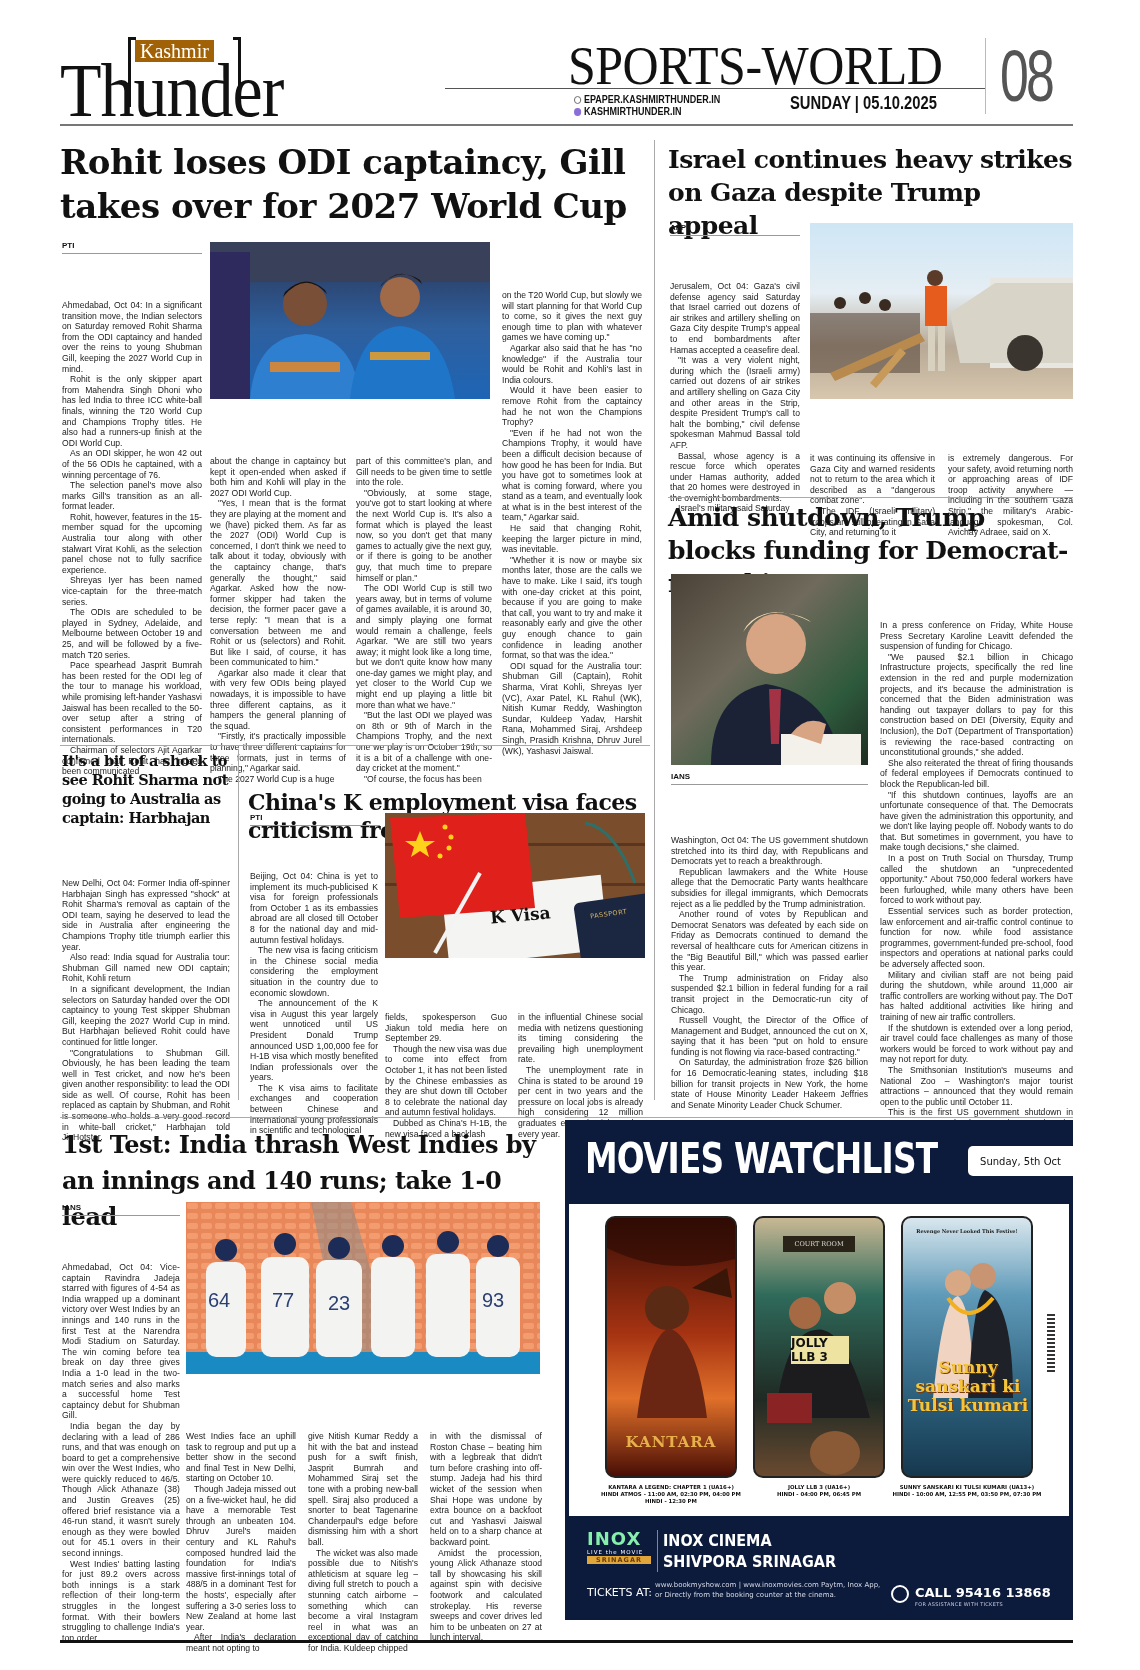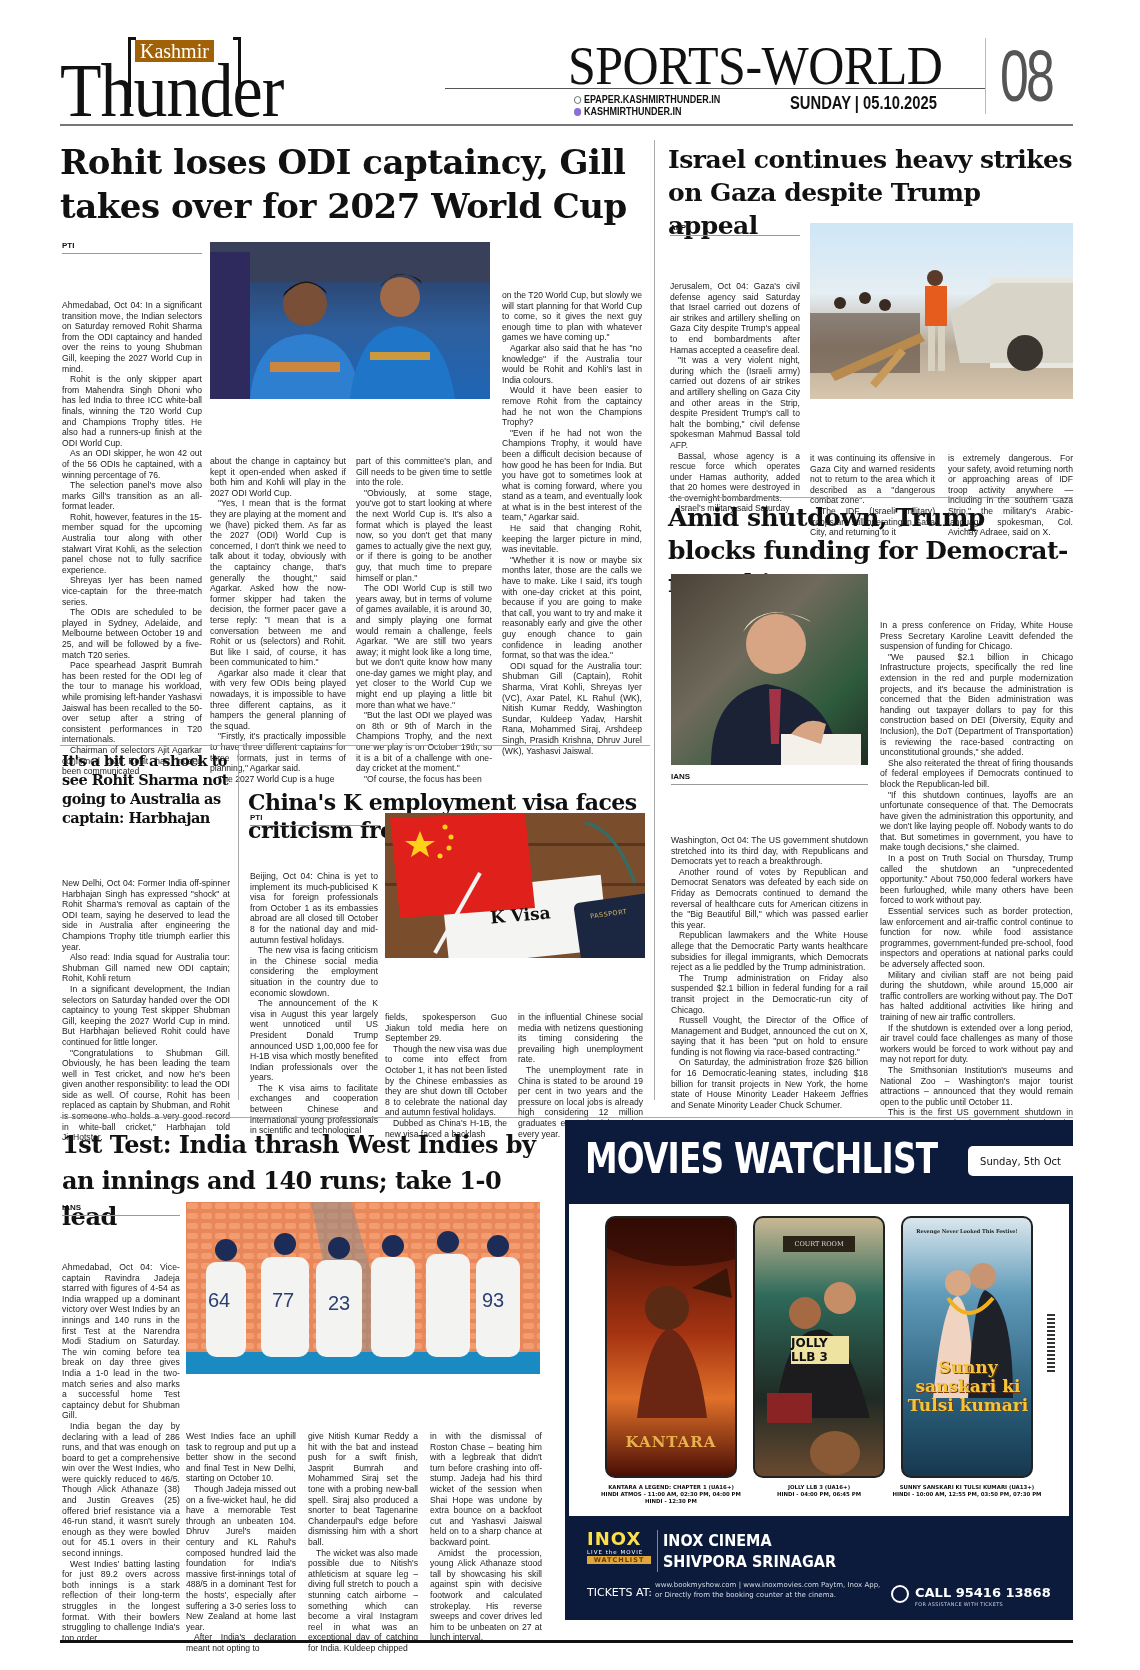--- a/index.html
+++ b/index.html
@@ -177,34 +177,34 @@
     <path d="M98 115 L110 115 L108 170 L100 170Z" fill="#a33245"></path>
     <rect x="110" y="160" width="80" height="31" fill="#f3f1ea"></rect>
     <path d="M120 160 Q135 140 155 150 L150 170Z" fill="#d8a584"></path>
   </svg>
 </div>
 
 <div class="abs byline" style="left:671px;top:772px;width:197px;">IANS</div>
 
 <div class="abs body-text" style="left:671px;top:787px;width:197px;">
   <p>Washington, Oct 04: The US government shutdown stretched into its third day, with Republicans and Democrats yet to reach a breakthrough.</p>
+  <p>Republican lawmakers and the White House allege that the Democratic Party wants healthcare subsidies for illegal immigrants, which Democrats reject as a lie peddled by the Trump administration.</p>
   <p>Another round of votes by Republican and Democrat Senators was defeated by each side on Friday as Democrats continued to demand the reversal of healthcare cuts for American citizens in the "Big Beautiful Bill," which was passed earlier this year.</p>
-  <p>Republican lawmakers and the White House allege that the Democratic Party wants healthcare subsidies for illegal immigrants, which Democrats reject as a lie peddled by the Trump administration.</p>
   <p>The Trump administration on Friday also suspended $2.1 billion in federal funding for a rail transit project in the Democratic-run city of Chicago.</p>
   <p>Russell Vought, the Director of the Office of Management and Budget, announced the cut on X, saying that it has been "put on hold to ensure funding is not flowing via race-based contracting."</p>
   <p>On Saturday, the administration froze $26 billion for 16 Democratic-leaning states, including $18 billion for transit projects in New York, the home state of House Minority Leader Hakeem Jeffries and Senate Minority Leader Chuck Schumer.</p>
 </div>
 <div class="abs body-text" style="left:880px;top:572px;width:193px;">
   <p>In a press conference on Friday, White House Press Secretary Karoline Leavitt defended the suspension of funding for Chicago.</p>
   <p>"We paused $2.1 billion in Chicago Infrastructure projects, specifically the red line extension in the red and purple modernization projects, and it's because the administration is concerned that the Biden administration was handing out taxpayer dollars to pay for this construction based on DEI (Diversity, Equity and Inclusion), the DoT (Department of Transportation) is reviewing the race-based contracting on unconstitutional grounds," she added.</p>
   <p>She also reiterated the threat of firing thousands of federal employees if Democrats continued to block the Republican-led bill.</p>
   <p>"If this shutdown continues, layoffs are an unfortunate consequence of that. The Democrats have given the administration this opportunity, and we don't like laying people off. Nobody wants to do that. But sometimes in government, you have to make tough decisions," she claimed.</p>
   <p>In a post on Truth Social on Thursday, Trump called the shutdown an "unprecedented opportunity." About 750,000 federal workers have been furloughed, while many others have been forced to work without pay.</p>
   <p>Essential services such as border protection, law enforcement and air-traffic control continue to function for now. while food assistance programmes, government-funded pre-school, food inspectors and operations at national parks could be adversely affected soon.</p>
-  <p>Military and civilian staff are not being paid during the shutdown, while around 15,000 air traffic controllers are working without pay. The DoT has halted additional activities like hiring and training of new air traffic controllers.</p>
+  <p>Military and civilian staff are not being paid during the shutdown, while around 11,000 air traffic controllers are working without pay. The DoT has halted additional activities like hiring and training of new air traffic controllers.</p>
   <p>If the shutdown is extended over a long period, air travel could face challenges as many of those workers would be forced to work without pay and may not report for duty.</p>
   <p>The Smithsonian Institution's museums and National Zoo – Washington's major tourist attractions – announced that they would remain open to the public until October 11.</p>
   <p>This is the first US government shutdown in seven years, as the last one happened under Trump 1.0 and lasted for 35 days – the longest in history.</p>
 </div>
 
 <div class="rule" style="left:60px;top:745px;width:590px;"></div>
 <div class="abs headline" style="left:62px;top:751px;width:170px;font-size:14.5px;line-height:19px;">It's a bit of a shock to see Rohit Sharma not going to Australia as captain: Harbhajan</div>
 <div class="abs body-text" style="left:62px;top:830px;width:168px;">
   <p>New Delhi, Oct 04: Former India off-spinner Harbhajan Singh has expressed "shock" at Rohit Sharma's removal as captain of the ODI team, saying he deserved to lead the side in Australia after engineering the Champions Trophy title triumph earlier this year.</p>
   <p>Also read: India squad for Australia tour: Shubman Gill named new ODI captain; Rohit, Kohli return</p>
@@ -361,23 +361,23 @@
       <div>JOLLY LLB 3 (UA16+)</div>
       <div>HINDI - 04:00 PM, 06:45 PM</div>
     </div>
     <div class="poster-cap" style="left:318px;">
       <div>SUNNY SANSKARI KI TULSI KUMARI (UA13+)</div>
       <div>HINDI - 10:00 AM, 12:55 PM, 03:50 PM, 07:30 PM</div>
     </div>
   </div>
 
   <div class="inox-logo">
-    <div style="color:#fde047;font-weight:bold;font-size:18px;line-height:18px;letter-spacing:1px;">INOX</div>
+    <div style="color:#86efac;font-weight:bold;font-size:18px;line-height:18px;letter-spacing:1px;">INOX</div>
     <div style="color:#fff;font-size:5.5px;letter-spacing:1px;margin-top:1px;">LIVE the MOVIE</div>
-    <div style="background:#e0a63a;color:#6a3a0a;font-size:6.5px;font-weight:bold;text-align:center;letter-spacing:1px;margin-top:1px;">WATCHLIST</div>
+    <div style="background:#e0a63a;color:#6a3a0a;font-size:6.5px;font-weight:bold;text-align:center;letter-spacing:1px;margin-top:1px;">SRINAGAR</div>
   </div>
   <div class="vrule" style="left:92px;top:410px;height:42px;background:#7a86a8;"></div>
   <div class="inox-name">
     <div>INOX CINEMA</div>
     <div>SHIVPORA SRINAGAR</div>
   </div>
   <div class="tickets">TICKETS AT:</div>
   <div class="tickets-info">www.bookmyshow.com | www.inoxmovies.com Paytm, Inox App, or Directly from the booking counter at the cinema.</div>
   <div class="phone-icon"></div>
   <div class="call">CALL 95416 13868</div>

